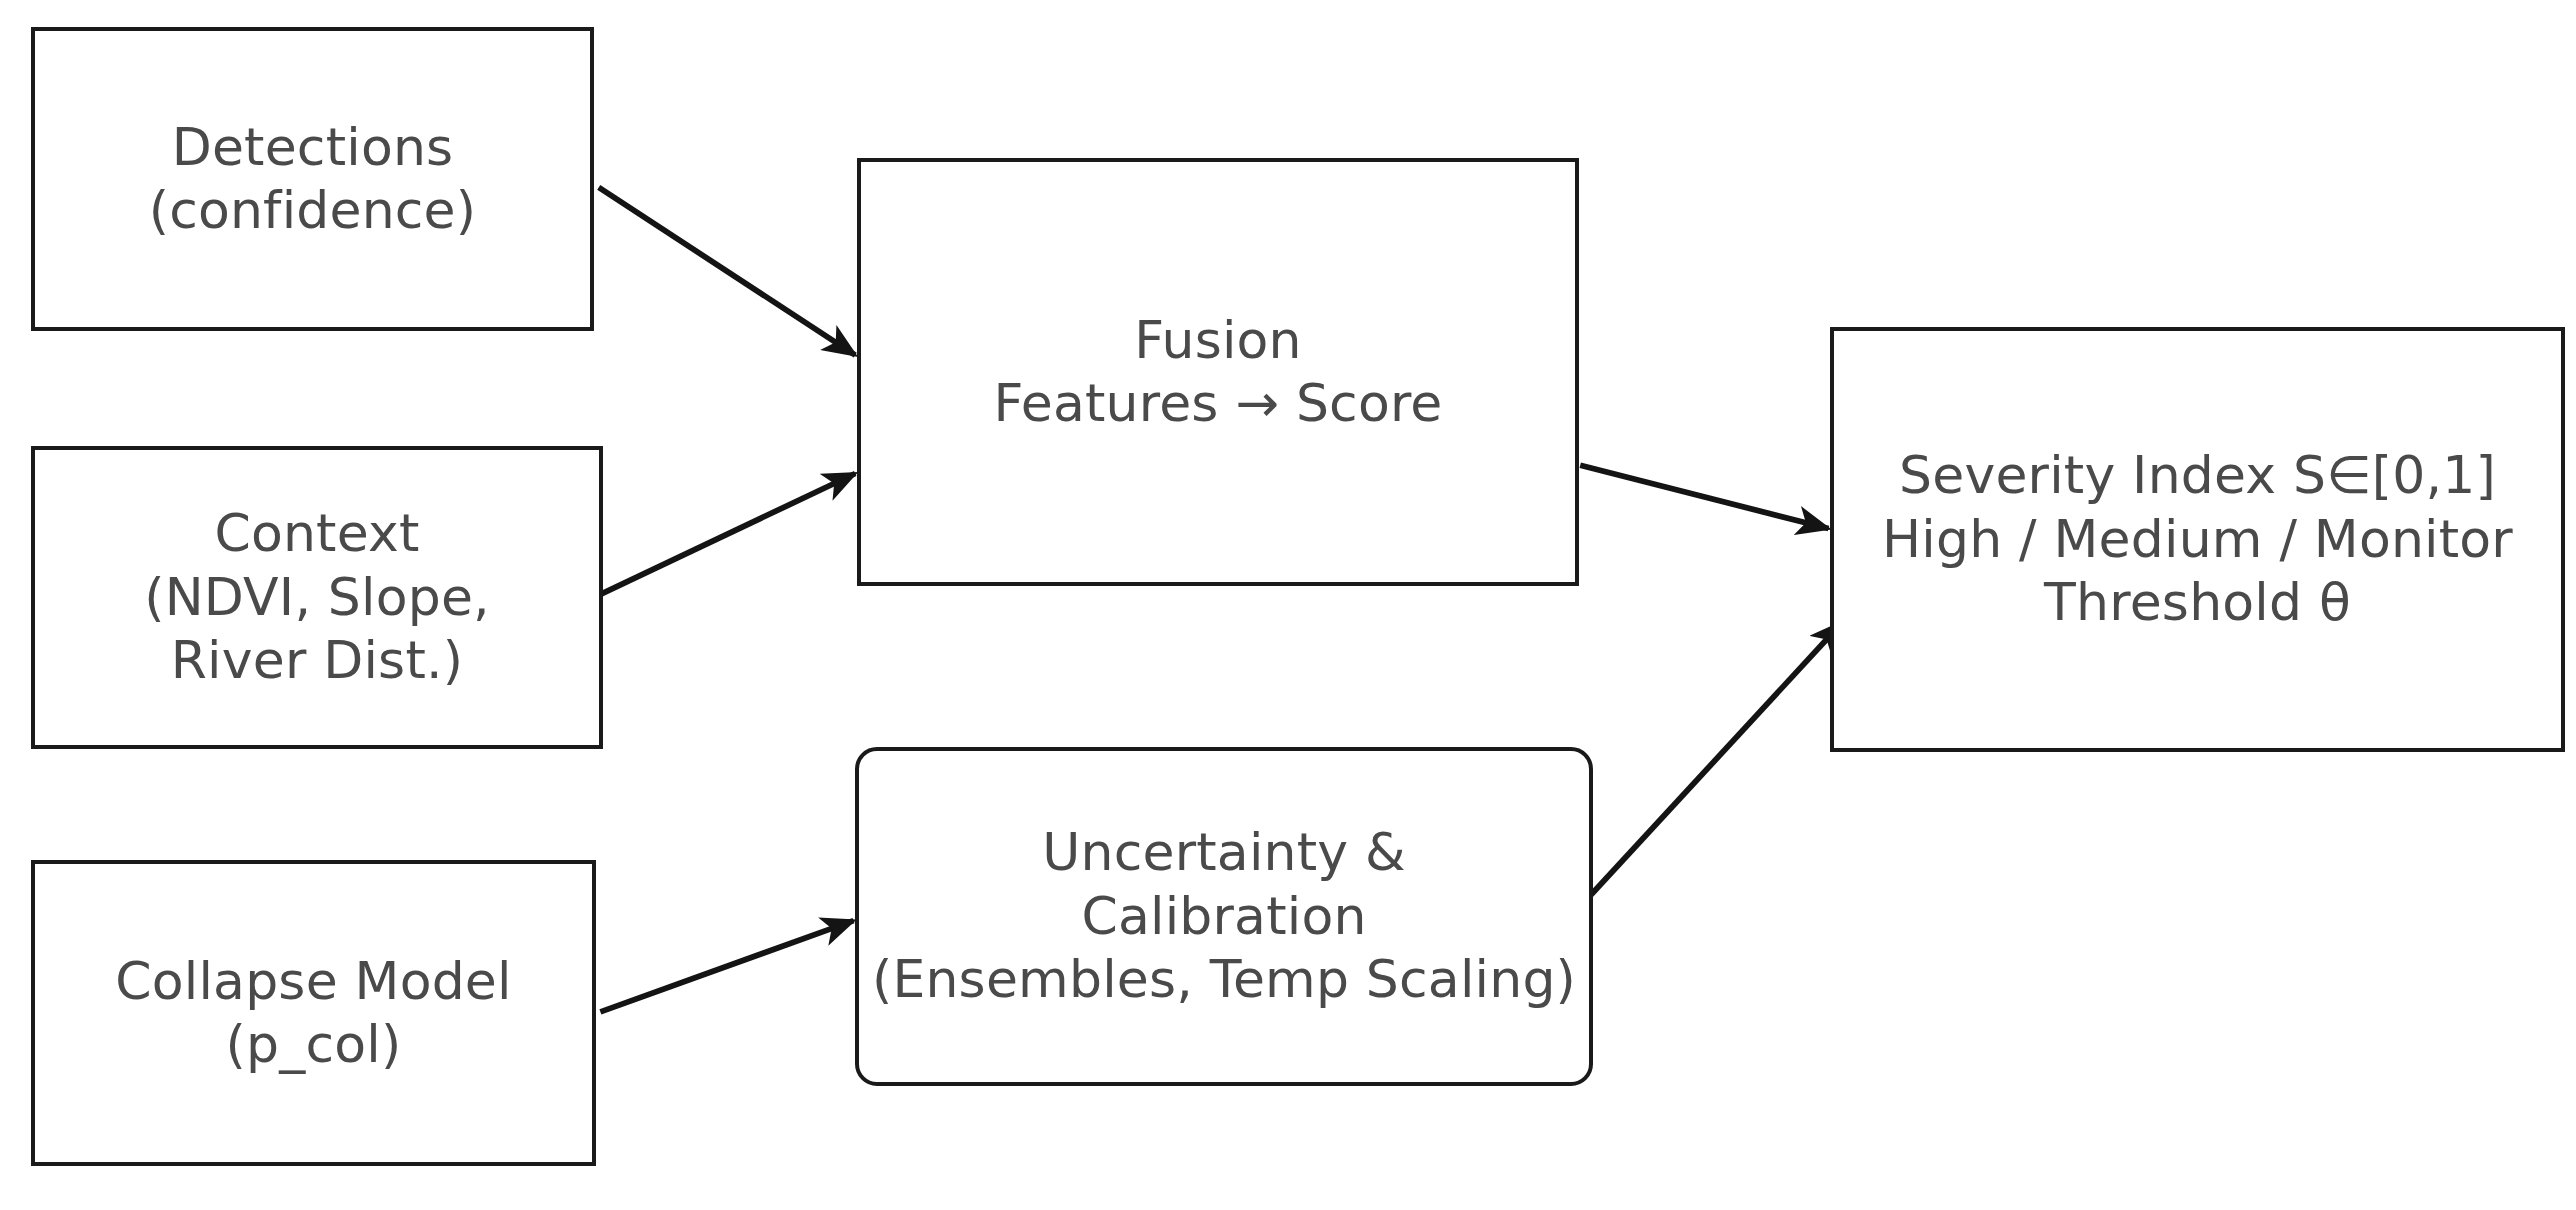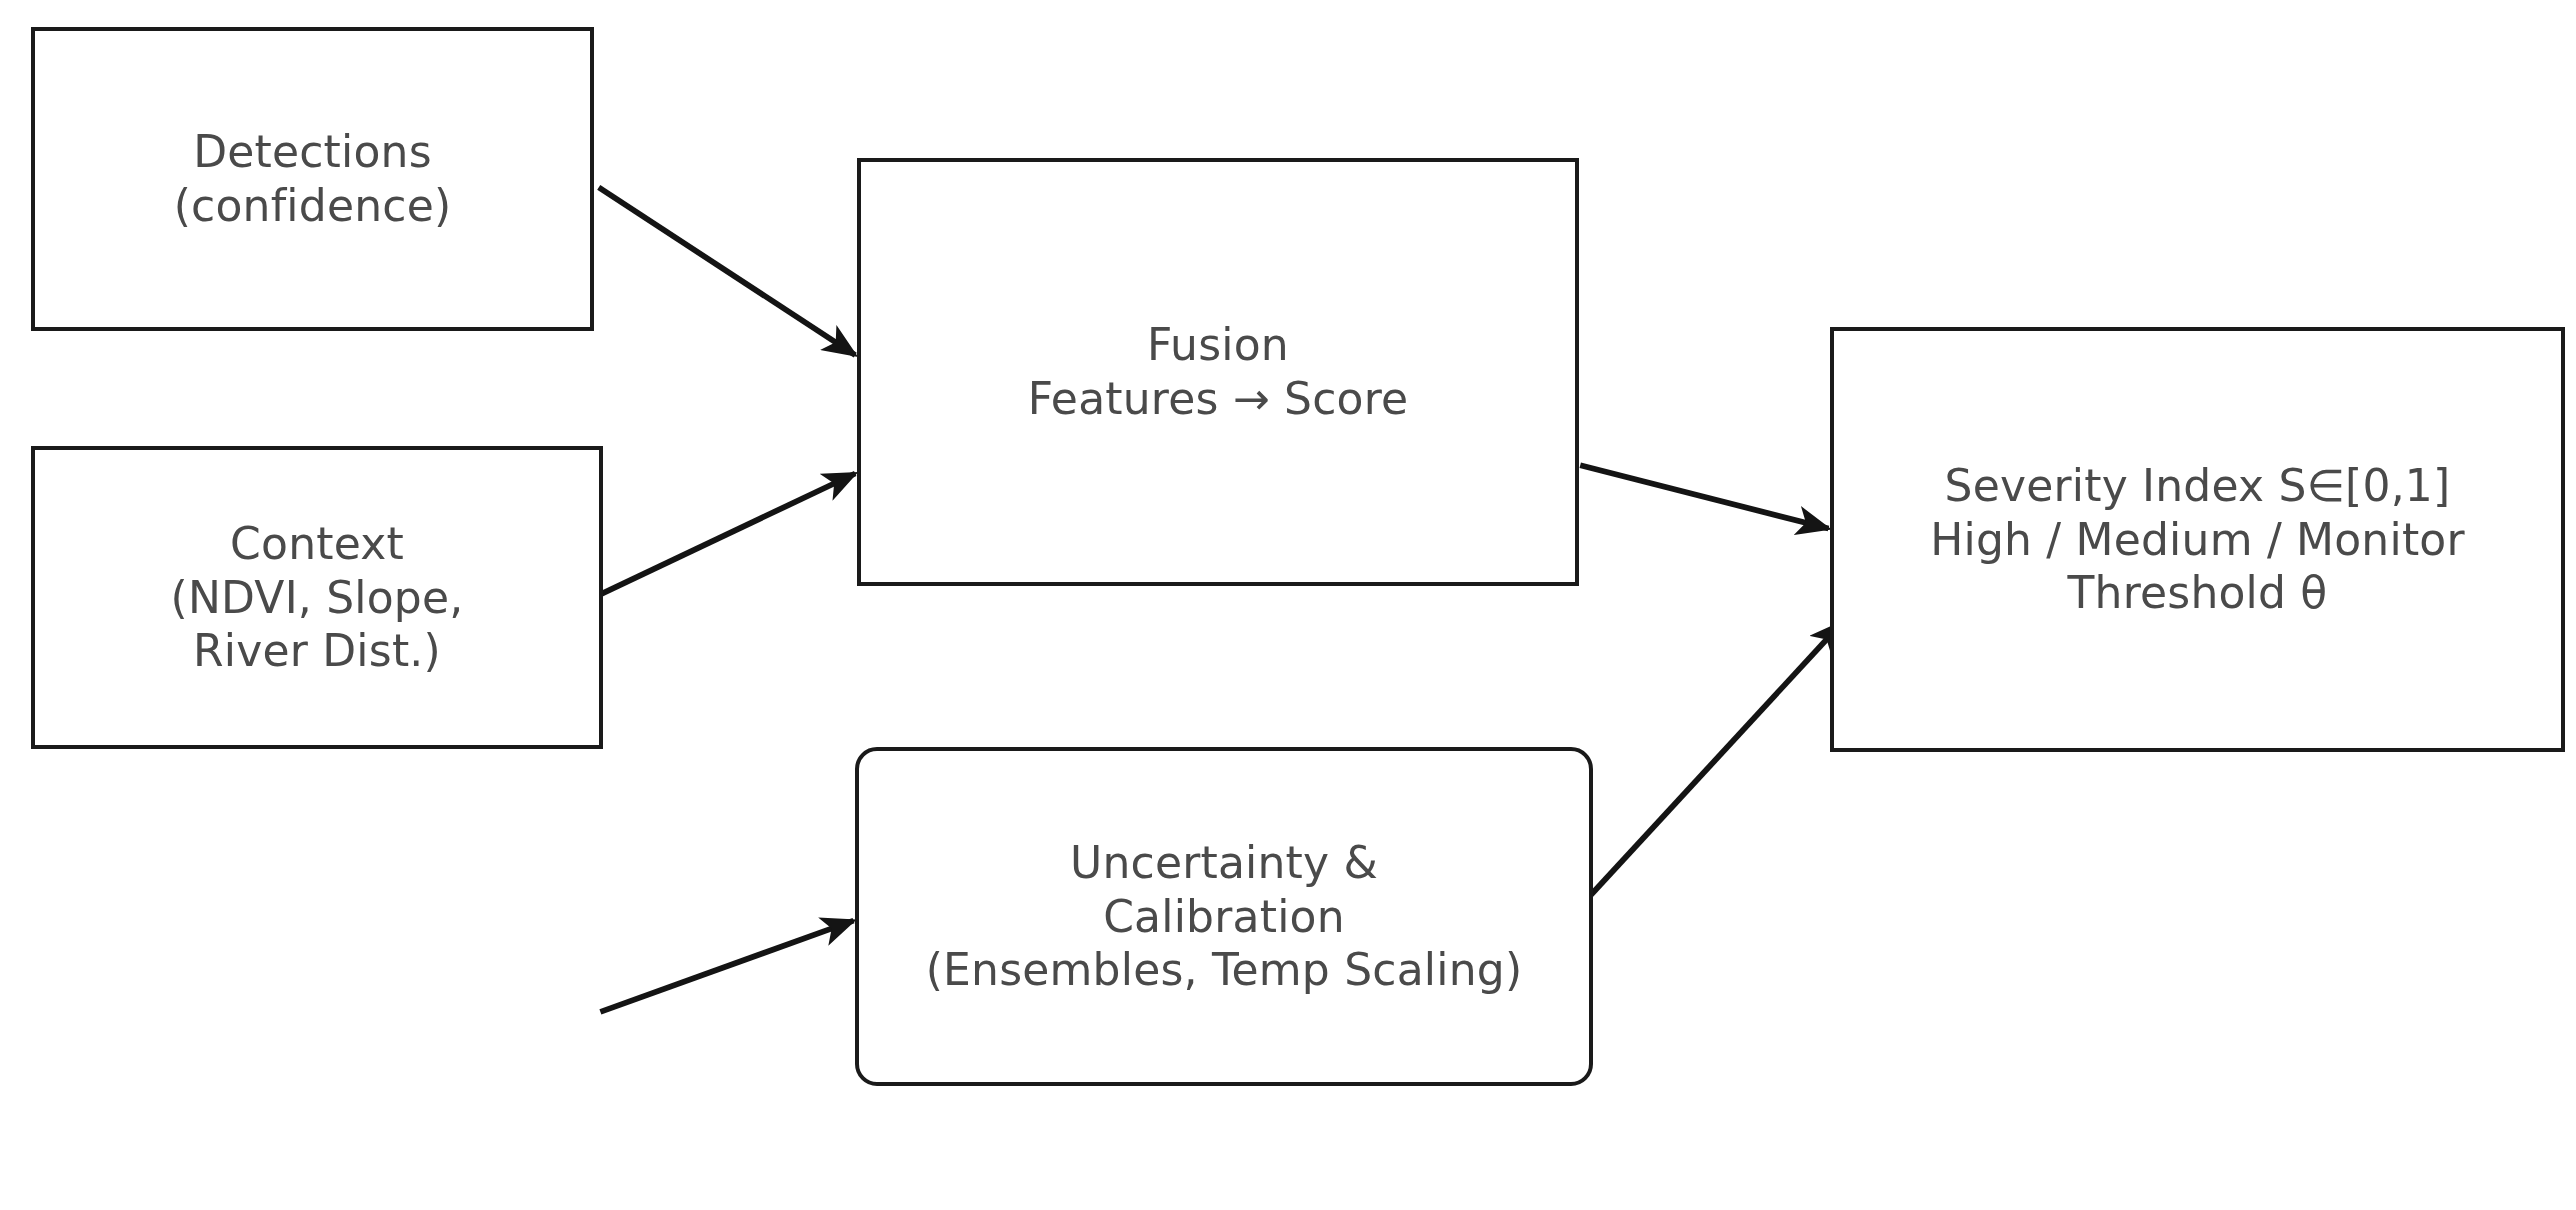--- a/index.html
+++ b/index.html
@@ -21,21 +21,21 @@
     box-sizing: border-box;
     background: #ffffff;
     border: 4.1px solid #1a1a1a;
     display: flex;
     align-items: center;
     justify-content: center;
     text-align: center;
   }
   .node-label {
     color: #4a4a4a;
-    font-size: 44px;
+    font-size: 52px;
     line-height: 1.22;
     letter-spacing: 0.2px;
     white-space: pre-line;
     padding: 0 6.6px;
   }
   #edge-layer {
     position: absolute;
     left: 0;
     top: 0;
     width: 2576px;
@@ -77,20 +77,24 @@
     <span class="node-label">Detections
 (confidence)</span>
   </div>
 
   <div class="node" id="node-context" style="left: 31px; top: 446px; width: 572px; height: 303px;">
     <span class="node-label">Context
 (NDVI, Slope,
 River Dist.)</span>
   </div>
 
+  <div class="node" id="node-collapse-model" style="left: 31px; top: 860px; width: 565px; height: 306px;">
+    <span class="node-label">Collapse Model
+(p_col)</span>
+  </div>
 
   <div class="node" id="node-fusion" style="left: 857px; top: 158px; width: 722px; height: 428px;">
     <span class="node-label">Fusion
 Features → Score</span>
   </div>
 
   <div class="node" id="node-uncertainty-calibration" style="left: 855px; top: 747px; width: 738px; height: 339px; border-radius: 22px;">
     <span class="node-label">Uncertainty &amp;
 Calibration
 (Ensembles, Temp Scaling)</span>

